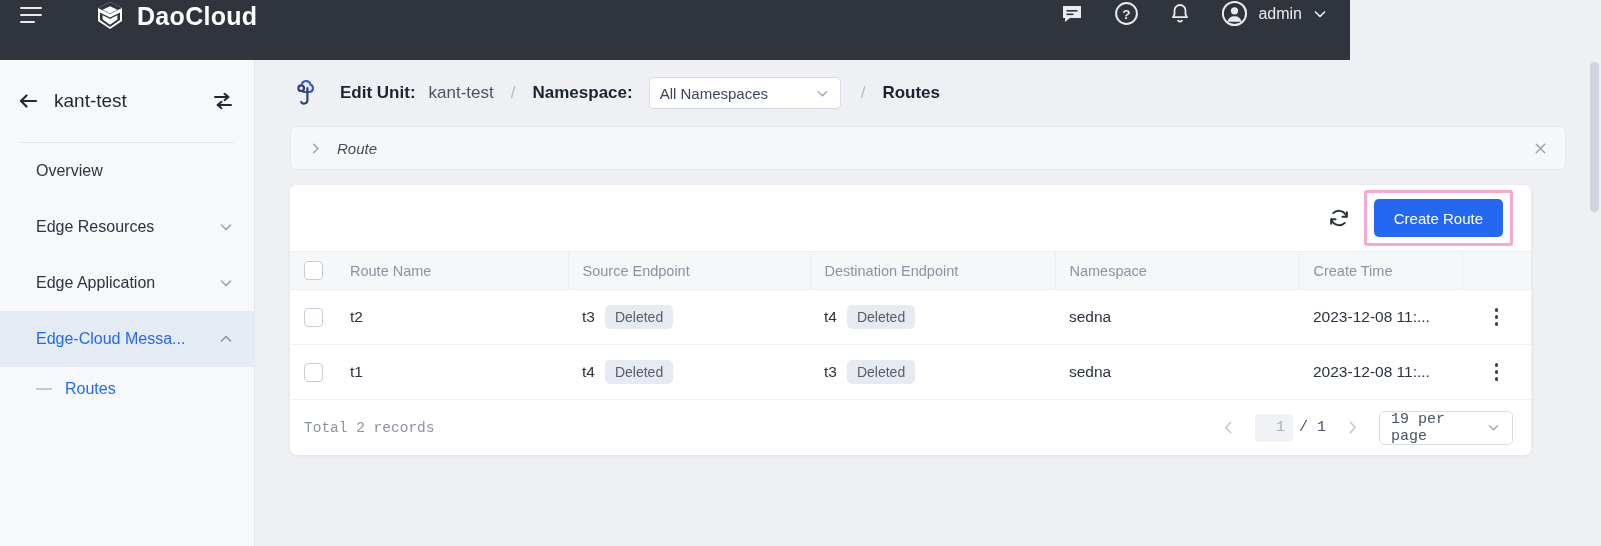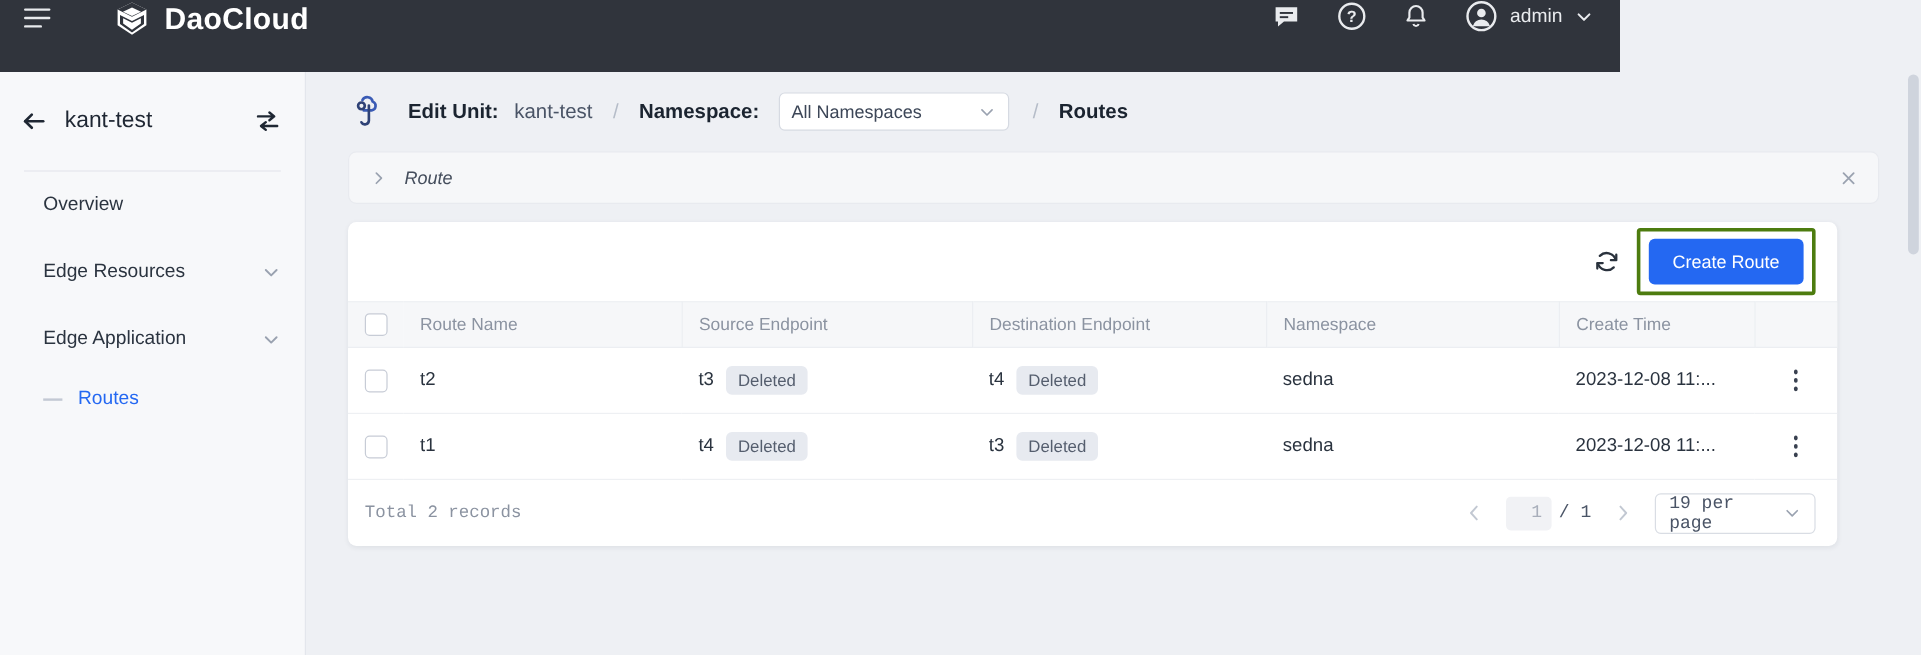--- a/index.html
+++ b/index.html
@@ -114,21 +114,21 @@
   }
   .search input {
     border:none; outline:none; background:transparent; flex:1;
     font-size:15px; color:#3c4657; font-family:"Liberation Sans", sans-serif;
   }
   .search input::placeholder { color:#a8aeba; }
   .tb-right { margin-left:auto; display:flex; align-items:center; gap: 0; }
   .refresh-btn { width:30px; height:30px; cursor:pointer; display:flex; align-items:center; justify-content:center; }
   .create-wrap {
     margin-left: 10px; position:relative;
-    border: 3px solid #4d7c0f; border-radius: 3px; padding: 6px 7px;
+    border: 3px solid #f9a8d4; border-radius: 3px; padding: 6px 7px;
   }
   .btn-primary {
     background:#2468f2; color:#fff; border:none; border-radius:5px;
     height: 38px; padding: 0 20px; font-size:15px; cursor:pointer;
     font-family:"Liberation Sans", sans-serif; white-space:nowrap;
   }
 
   
   table { width:100%; border-collapse: collapse; table-layout: fixed; }
   thead th {
@@ -282,20 +282,28 @@
 
   <div class="sb-item">
     <span>Edge Application</span>
     <span class="chev">
       <svg width="16" height="16" viewBox="0 0 16 16">
           <path d="M3.5 6 L8 10.5 L12.5 6" fill="none" stroke="#9aa2b0" stroke-width="1.6" stroke-linecap="round" stroke-linejoin="round"></path>
         </svg>
     </span>
   </div>
 
+  <div class="sb-item active">
+    <span>Edge-Cloud Messa...</span>
+    <span class="chev">
+      <svg width="16" height="16" viewBox="0 0 16 16">
+          <path d="M3.5 10 L8 5.5 L12.5 10" fill="none" stroke="#8e97a8" stroke-width="1.6" stroke-linecap="round" stroke-linejoin="round"></path>
+        </svg>
+    </span>
+  </div>
 
   <div class="sb-sub active">
     <span class="dash"></span>
     <span>Routes</span>
   </div>
 
 </div>
 
 <div class="main">
 

